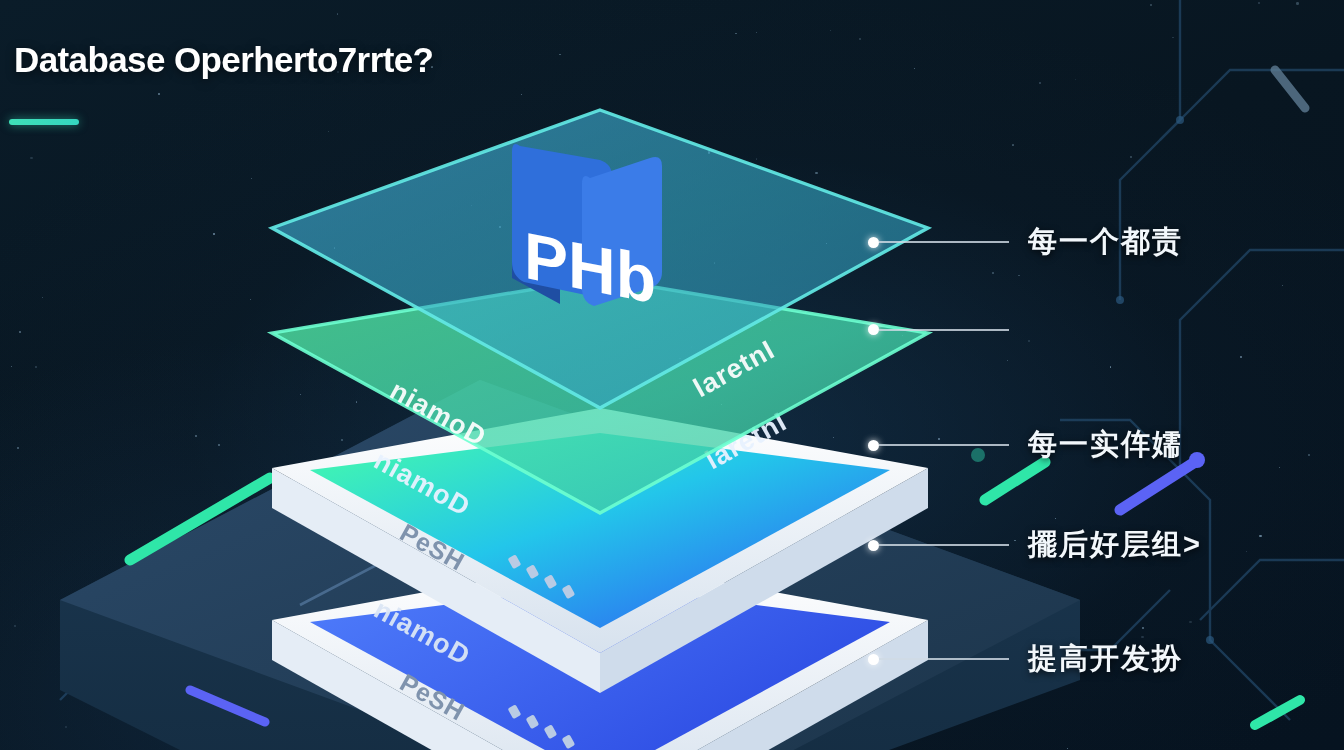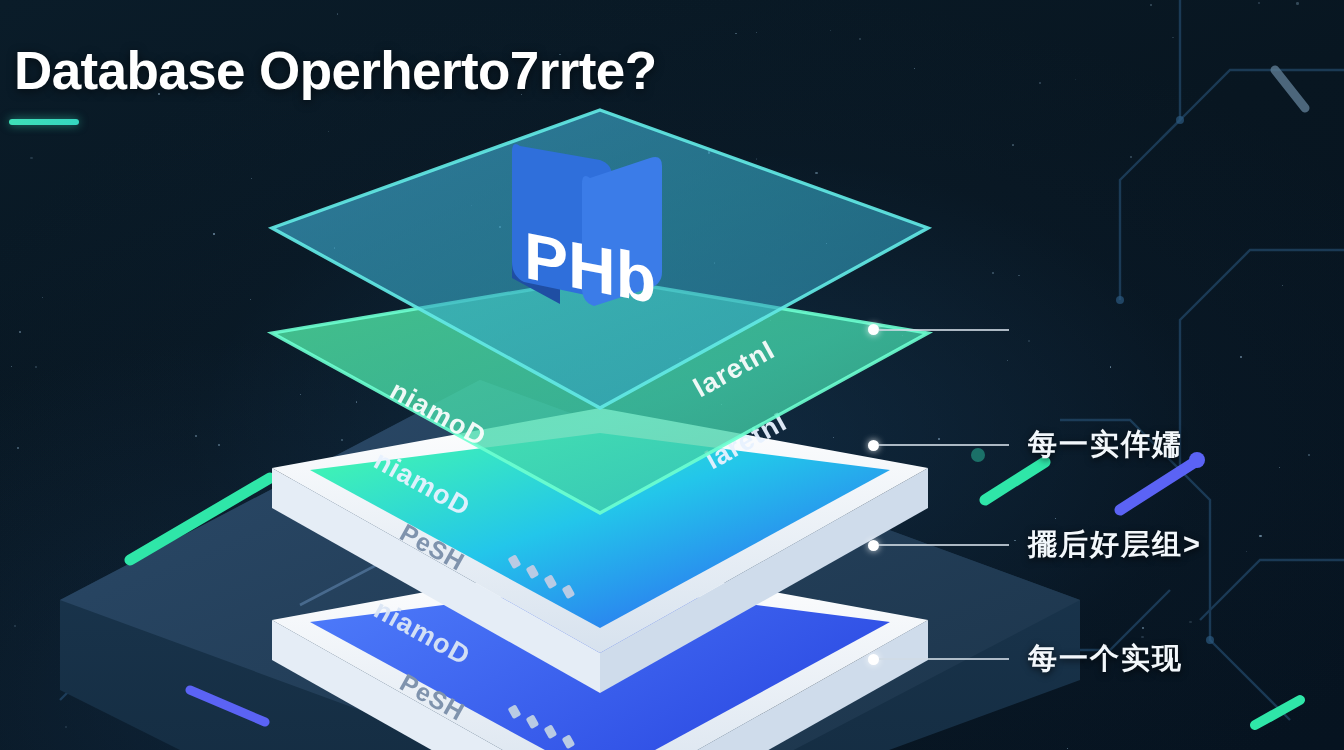--- a/index.html
+++ b/index.html
@@ -19,21 +19,21 @@
       radial-gradient(700px 500px at 18% 92%, rgba(24,55,86,.40) 0%, rgba(8,23,34,0) 70%),
       linear-gradient(160deg,#0a1c29 0%,#081621 44%,#061320 100%);
   }
   .stars { position:absolute; inset:0; }
   .star { position:absolute; background:#9fc4de; border-radius:50%; }
   .svg-abs { position:absolute; inset:0; width:1344px; height:750px; }
 
   
   .title {
     position:absolute; left:14px; top:40px;
-    font-size:53px; font-weight:700; letter-spacing:-0.6px;
+    font-size:35px; font-weight:700; letter-spacing:-0.6px;
     color:#ffffff; white-space:nowrap;
     text-shadow:0 2px 10px rgba(0,0,0,.55);
   }
   .title-rule {
     position:absolute; left:9px; top:119px;
     width:70px; height:6px; border-radius:3px;
     background:linear-gradient(90deg,#3fe0b8,#35d6c0);
     box-shadow:0 0 10px rgba(56,224,185,.55);
   }
 
@@ -322,33 +322,38 @@
 
       <g fill="#ffffff" font-family="Liberation Sans, sans-serif" font-weight="700">
         <text x="524" y="232" font-size="66" transform="skewY(11) translate(0,-56)">PHb</text>
       </g>
     </g>
   </svg>
 
   <div class="title">Database Operherto7rrte?</div>
   <div class="title-rule"></div>
 
+  <div class="callout" id="c0" style="left:868px; top:222px;">
+    <span class="dot"></span>
+    <span class="leader" style="width:130px;"></span>
+    <span class="ctext">每一个都责</span>
+  </div>
   <div class="callout" id="c1" style="left:868px; top:324px;">
     <span class="dot"></span>
     <span class="leader" style="width:130px;"></span>
   </div>
   <div class="callout" id="c2" style="left:868px; top:425px;">
     <span class="dot"></span>
     <span class="leader" style="width:130px;"></span>
     <span class="ctext">每一实伡嬬</span>
   </div>
   <div class="callout" id="c3" style="left:868px; top:525px;">
     <span class="dot"></span>
     <span class="leader" style="width:130px;"></span>
     <span class="ctext">擺后好层组&gt;</span>
   </div>
   <div class="callout" id="c4" style="left:868px; top:639px;">
     <span class="dot"></span>
     <span class="leader" style="width:130px;"></span>
-    <span class="ctext">每一个实现</span>
+    <span class="ctext">提高开发扮</span>
   </div>
 
 </div>
 
 </body></html>

